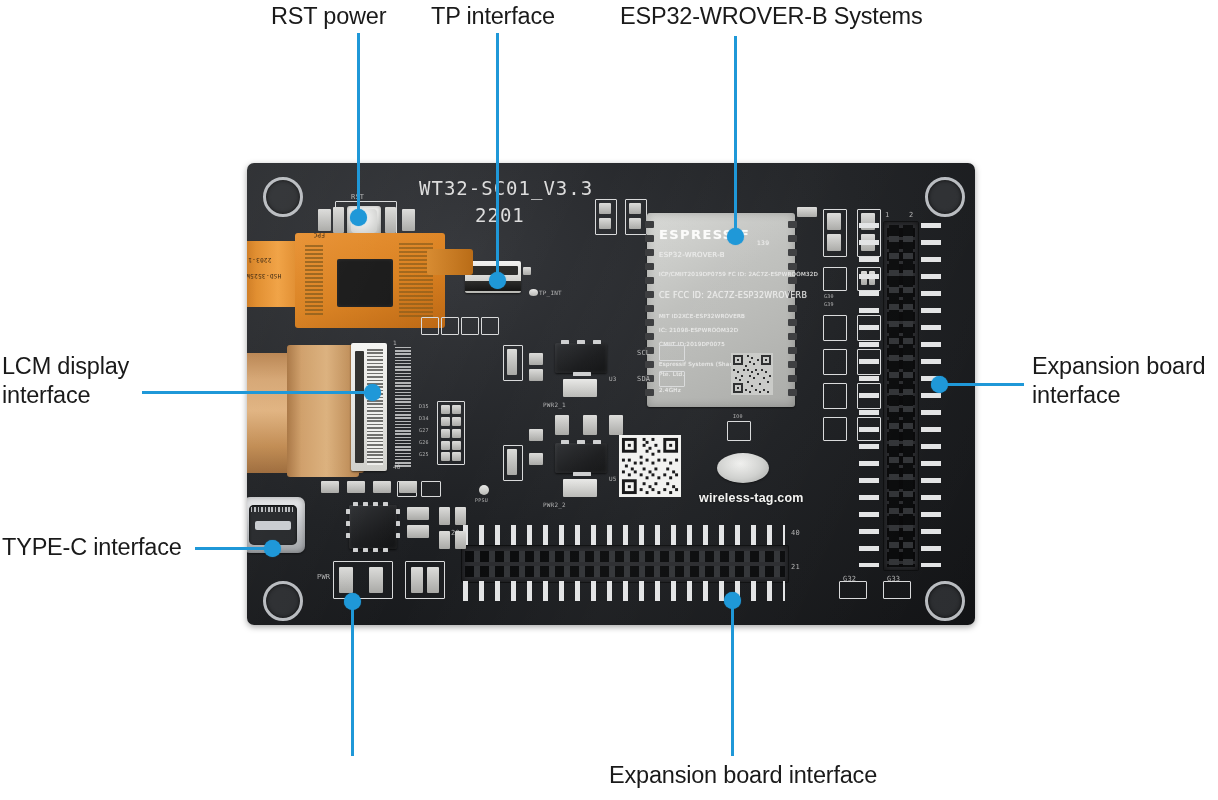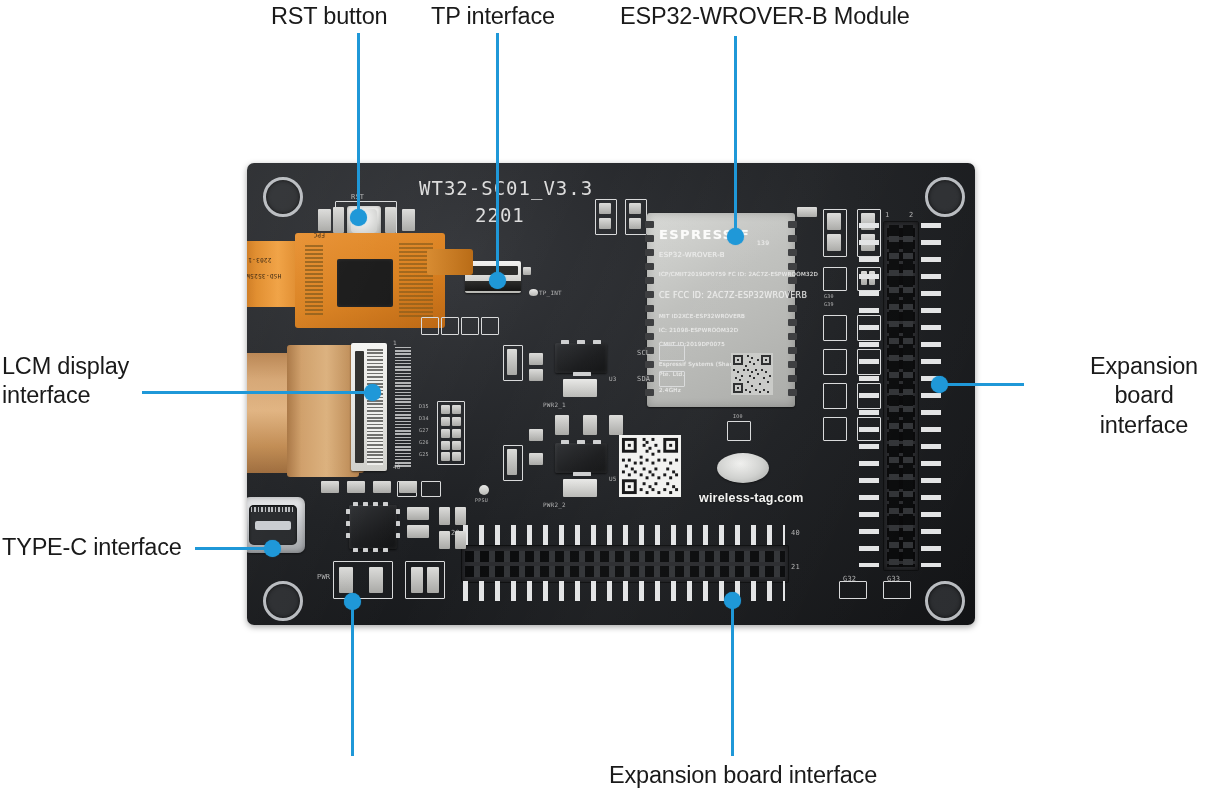--- a/index.html
+++ b/index.html
@@ -26,21 +26,21 @@
   .label {
     position: absolute;
     color: #1a1a1a;
     font-size: 23.5px;
     font-family: "Liberation Sans", sans-serif;
     line-height: 1.25;
     letter-spacing: -0.2px;
     white-space: pre-line;
     font-weight: 400;
   }
-  .label.right { text-align: center; margin-left: 38px; }
+  .label.right { text-align: left; }
 
   
   .leader {
     position: absolute;
     background: #1f98d8;
   }
   .leader.v { width: 3px; }
   .leader.h { height: 3px; }
   .dot {
     position: absolute;
@@ -652,29 +652,29 @@
     <div class="silkbox" style="left:158px; top:398px; width:38px; height:36px;"></div>
     <div class="smd smd-pad" style="left:164px; top:404px; width:12px; height:26px;"></div>
     <div class="smd smd-pad" style="left:180px; top:404px; width:12px; height:26px;"></div>
 
     <div class="silk-tiny" style="left:596px; top:412px; font-size:7px;">G32</div>
     <div class="silk-tiny" style="left:640px; top:412px; font-size:7px;">G33</div>
     <div class="silkbox" style="left:592px; top:418px; width:26px; height:16px;"></div>
     <div class="silkbox" style="left:636px; top:418px; width:26px; height:16px;"></div>
   </div>
 
-  <div class="label" style="left:271px; top:2px;">RST button</div>
+  <div class="label" style="left:271px; top:2px;">RST power</div>
   <div class="leader v" style="left:357px; top:33px; height:186px;"></div>
   <div class="dot" style="left:350px; top:209px;"></div>
 
   <div class="label" style="left:431px; top:2px;">TP interface</div>
   <div class="leader v" style="left:496px; top:33px; height:247px;"></div>
   <div class="dot" style="left:489px; top:272px;"></div>
 
-  <div class="label" style="left:620px; top:2px;">ESP32-WROVER-B Module</div>
+  <div class="label" style="left:620px; top:2px;">ESP32-WROVER-B Systems</div>
   <div class="leader v" style="left:734px; top:36px; height:200px;"></div>
   <div class="dot" style="left:727px; top:228px;"></div>
 
   <div class="label" style="left:2px; top:352px;">LCM display
 interface</div>
   <div class="leader h" style="left:142px; top:391px; width:234px;"></div>
   <div class="dot" style="left:364px; top:384px;"></div>
 
   <div class="label" style="left:2px; top:533px;">TYPE-C interface</div>
   <div class="leader h" style="left:195px; top:547px; width:80px;"></div>

